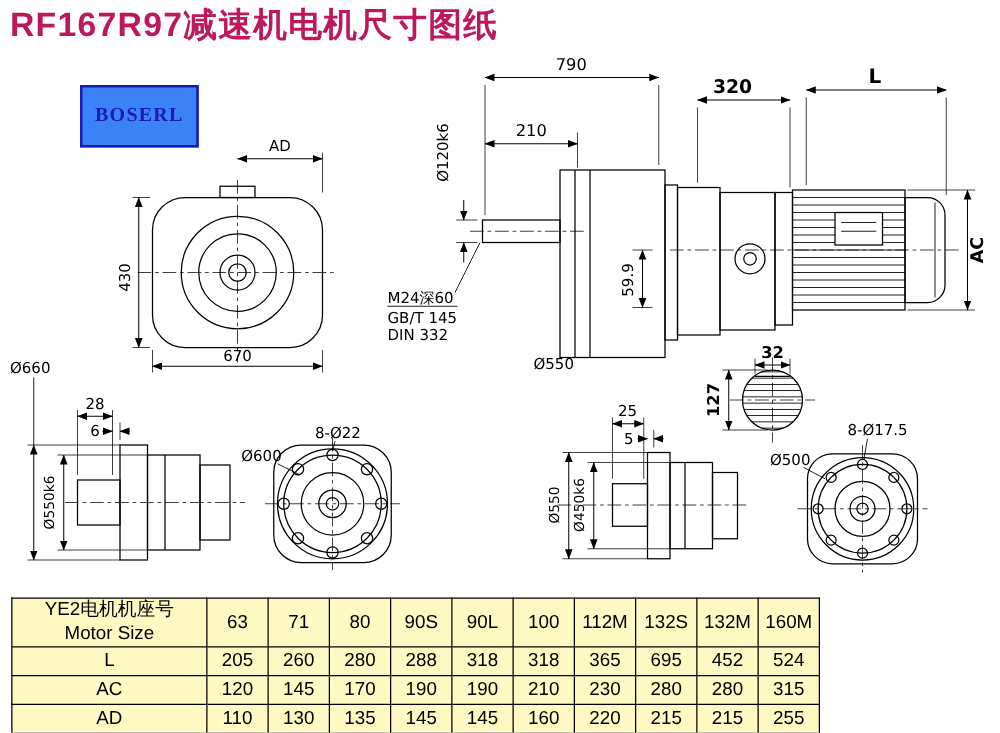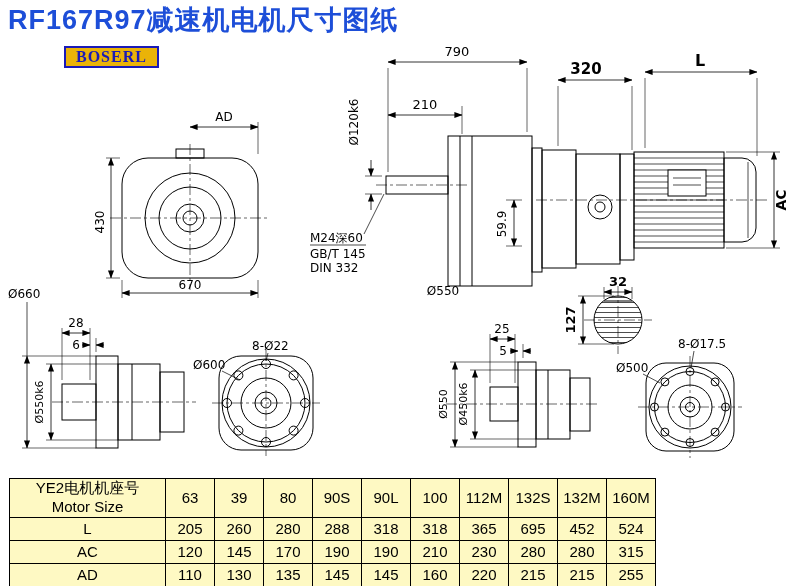--- a/index.html
+++ b/index.html
@@ -1,22 +1,22 @@
 <!DOCTYPE html>
 <html><head>
 <meta charset="utf-8">
 <style>
   *{box-sizing:border-box}
   html,body{margin:0;padding:0}
   body{width:800px;height:586px;background:#fff;position:relative;overflow:hidden;
        font-family:"Liberation Sans",sans-serif}
   .title{position:absolute;left:8px;top:2px;margin:0;font-size:27px;font-weight:bold;
-         color:#1d4ed8;font-family:"Liberation Sans",sans-serif;letter-spacing:1px}
-  .logo{position:absolute;left:64px;top:46px;border:2px solid #1a1ab8;color:#1a1ab8;
-        font:bold 16px "Liberation Serif",serif;padding:0 10px;letter-spacing:1px;background:#eab308}
+         color:#be185d;font-family:"Liberation Sans",sans-serif;letter-spacing:1px}
+  .logo{position:absolute;left:64px;top:68px;border:2px solid #1a1ab8;color:#1a1ab8;
+        font:bold 16px "Liberation Serif",serif;padding:14px 10px;letter-spacing:1px;background:#3b82f6}
   svg.draw{position:absolute;left:0;top:0}
   svg .ln{fill:none;stroke:#000;stroke-width:1}
   svg .thin{fill:none;stroke:#000;stroke-width:0.7}
   svg .ext{fill:none;stroke:#000;stroke-width:0.6}
   svg .dim,svg .dima{fill:none;stroke:#000;stroke-width:0.8}
   svg .cl{fill:none;stroke:#000;stroke-width:0.6;stroke-dasharray:11 3 3 3}
   svg .np{fill:#fff;stroke:#000;stroke-width:1}
   svg text{fill:#000;stroke:none;font-family:"DejaVu Sans",sans-serif}
   .t11{font-size:11px}.t12{font-size:12px}.t13{font-size:13px}
   .t13b{font-size:13px;font-weight:bold}.t14b{font-size:14px;font-weight:bold}
@@ -273,21 +273,21 @@
     <col style="width:49px">
       <col style="width:49px">
   </colgroup>
   <tbody>
       <tr class="hd">
     <th class="msize">
       <div>YE2电机机座号</div>
       <div>Motor Size</div>
     </th>
     <th>63</th>
-    <th>39</th>
+    <th>71</th>
     <th>80</th>
     <th>90S</th>
     <th>90L</th>
     <th>100</th>
     <th>112M</th>
     <th>132S</th>
     <th>132M</th>
     <th>160M</th>
   </tr>
   <tr>

